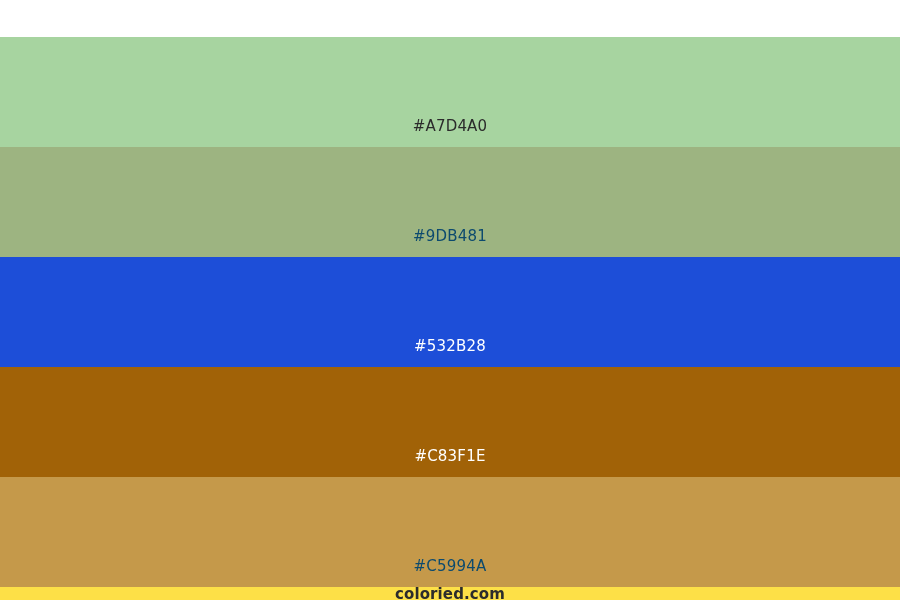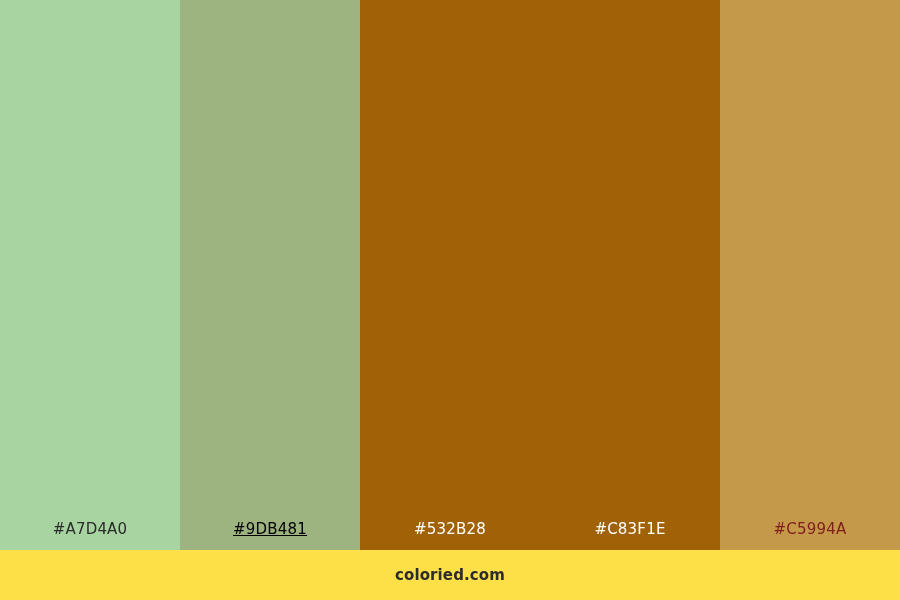--- a/index.html
+++ b/index.html
@@ -18,24 +18,25 @@
   .palette-page {
     width: 900px;
     height: 600px;
     display: flex;
     flex-direction: column;
     background: #ffffff;
   }
 
   .swatch-strip {
     display: flex;
-    flex-direction: row;
+    flex-direction: column;
     width: 900px;
     height: 550px;
     flex: 0 0 550px;
+    margin-top: 37px;
   }
 
   .swatch {
     flex: 1 1 20%;
     height: 550px;
     position: relative;
     display: flex;
     align-items: flex-end;
     justify-content: center;
   }
@@ -85,33 +86,33 @@
 
 <div class="palette-page">
 
   <div class="swatch-strip">
 
     <div class="swatch" style="background-color: rgb(167, 212, 160);">
       <span class="swatch-label label-dark" style="color: rgb(43, 43, 43);">#A7D4A0</span>
     </div>
 
     <div class="swatch" style="background-color: rgb(157, 180, 129);">
-      <span class="swatch-label label-dark" style="color: #000000; text-decoration: underline;">#9DB481</span>
+      <span class="swatch-label label-dark" style="color: #0c4a6e;">#9DB481</span>
     </div>
 
-    <div class="swatch" style="background-color: #a16207;">
+    <div class="swatch" style="background-color: #1d4ed8;">
       <span class="swatch-label label-light" style="color: rgb(255, 255, 255);">#532B28</span>
     </div>
 
     <div class="swatch" style="background-color: #a16207;">
       <span class="swatch-label label-light" style="color: rgb(255, 255, 255);">#C83F1E</span>
     </div>
 
     <div class="swatch" style="background-color: rgb(197, 153, 74);">
-      <span class="swatch-label label-dark" style="color: #7f1d1d;">#C5994A</span>
+      <span class="swatch-label label-dark" style="color: #0c4a6e;">#C5994A</span>
     </div>
 
   </div>
 
   <div class="footer" style="background-color: #fde047;">
     <span class="footer-watermark" style="color: rgb(44, 44, 44);">coloried.com</span>
   </div>
 
 </div>
 

